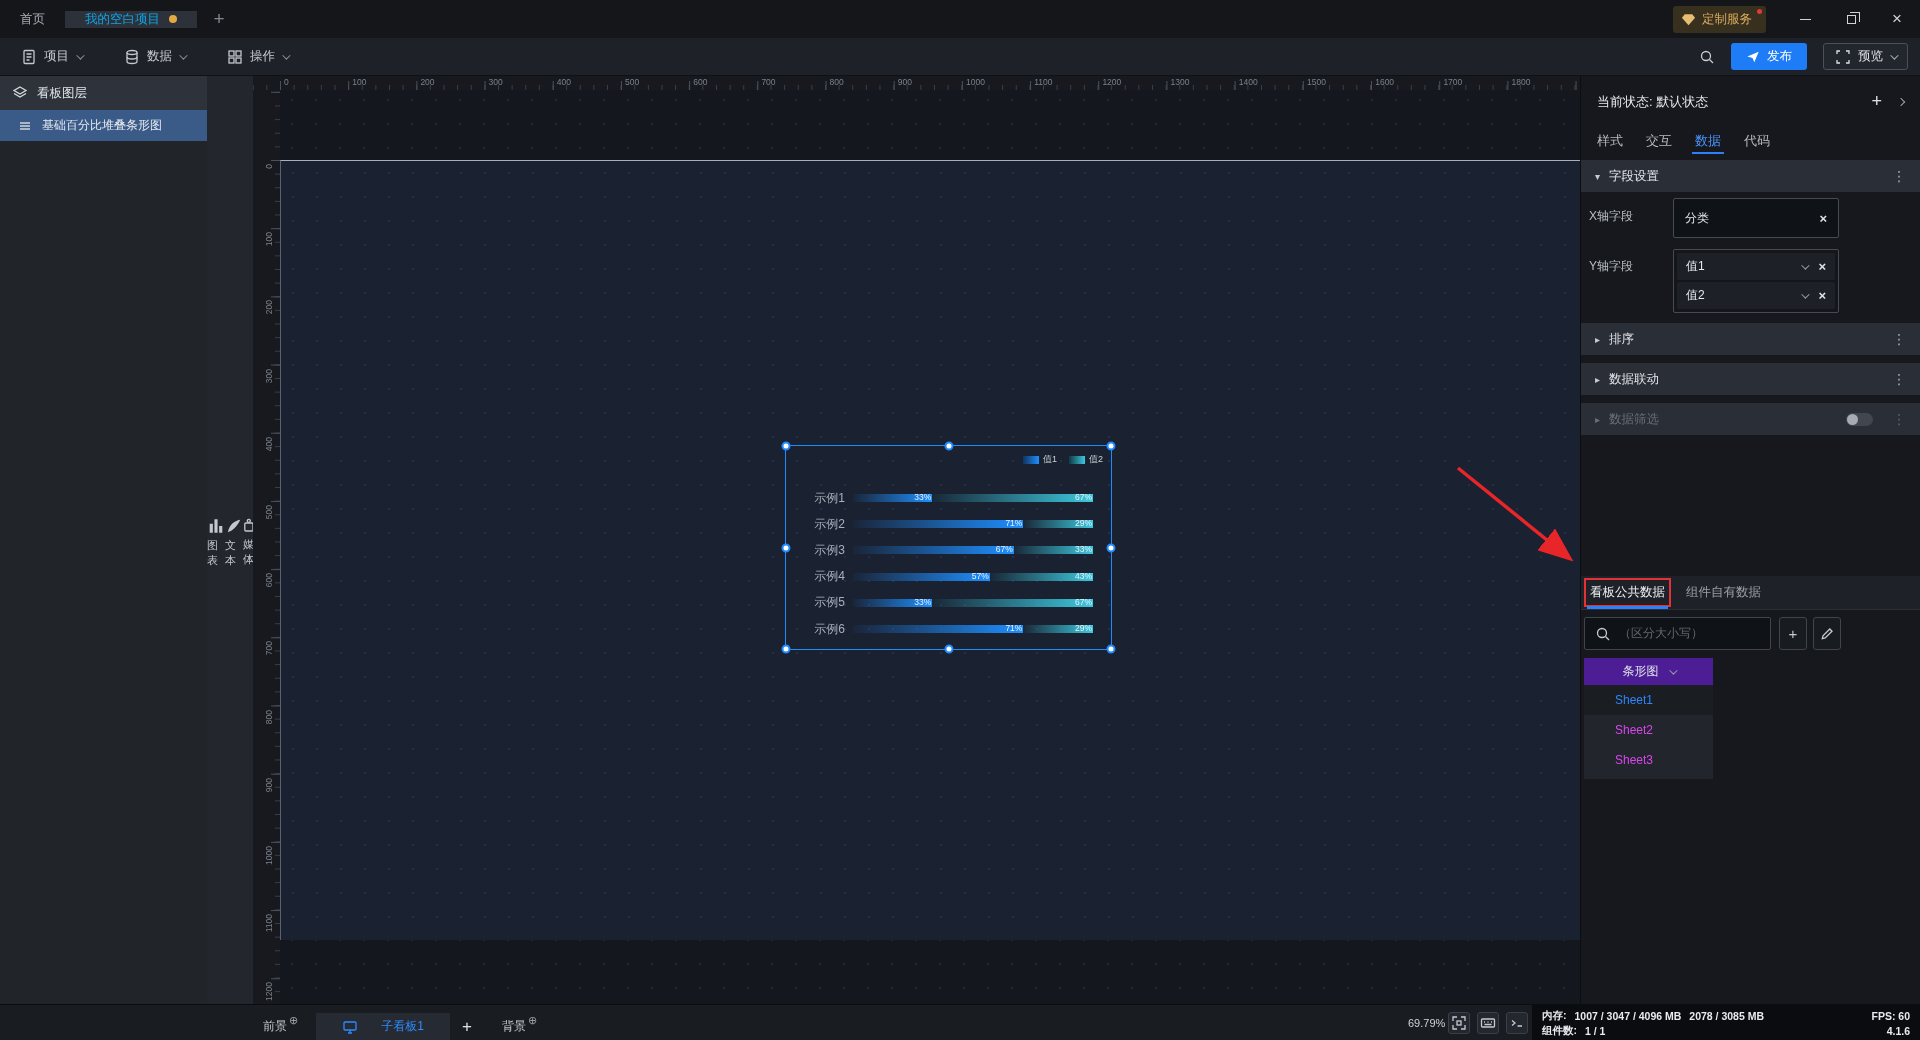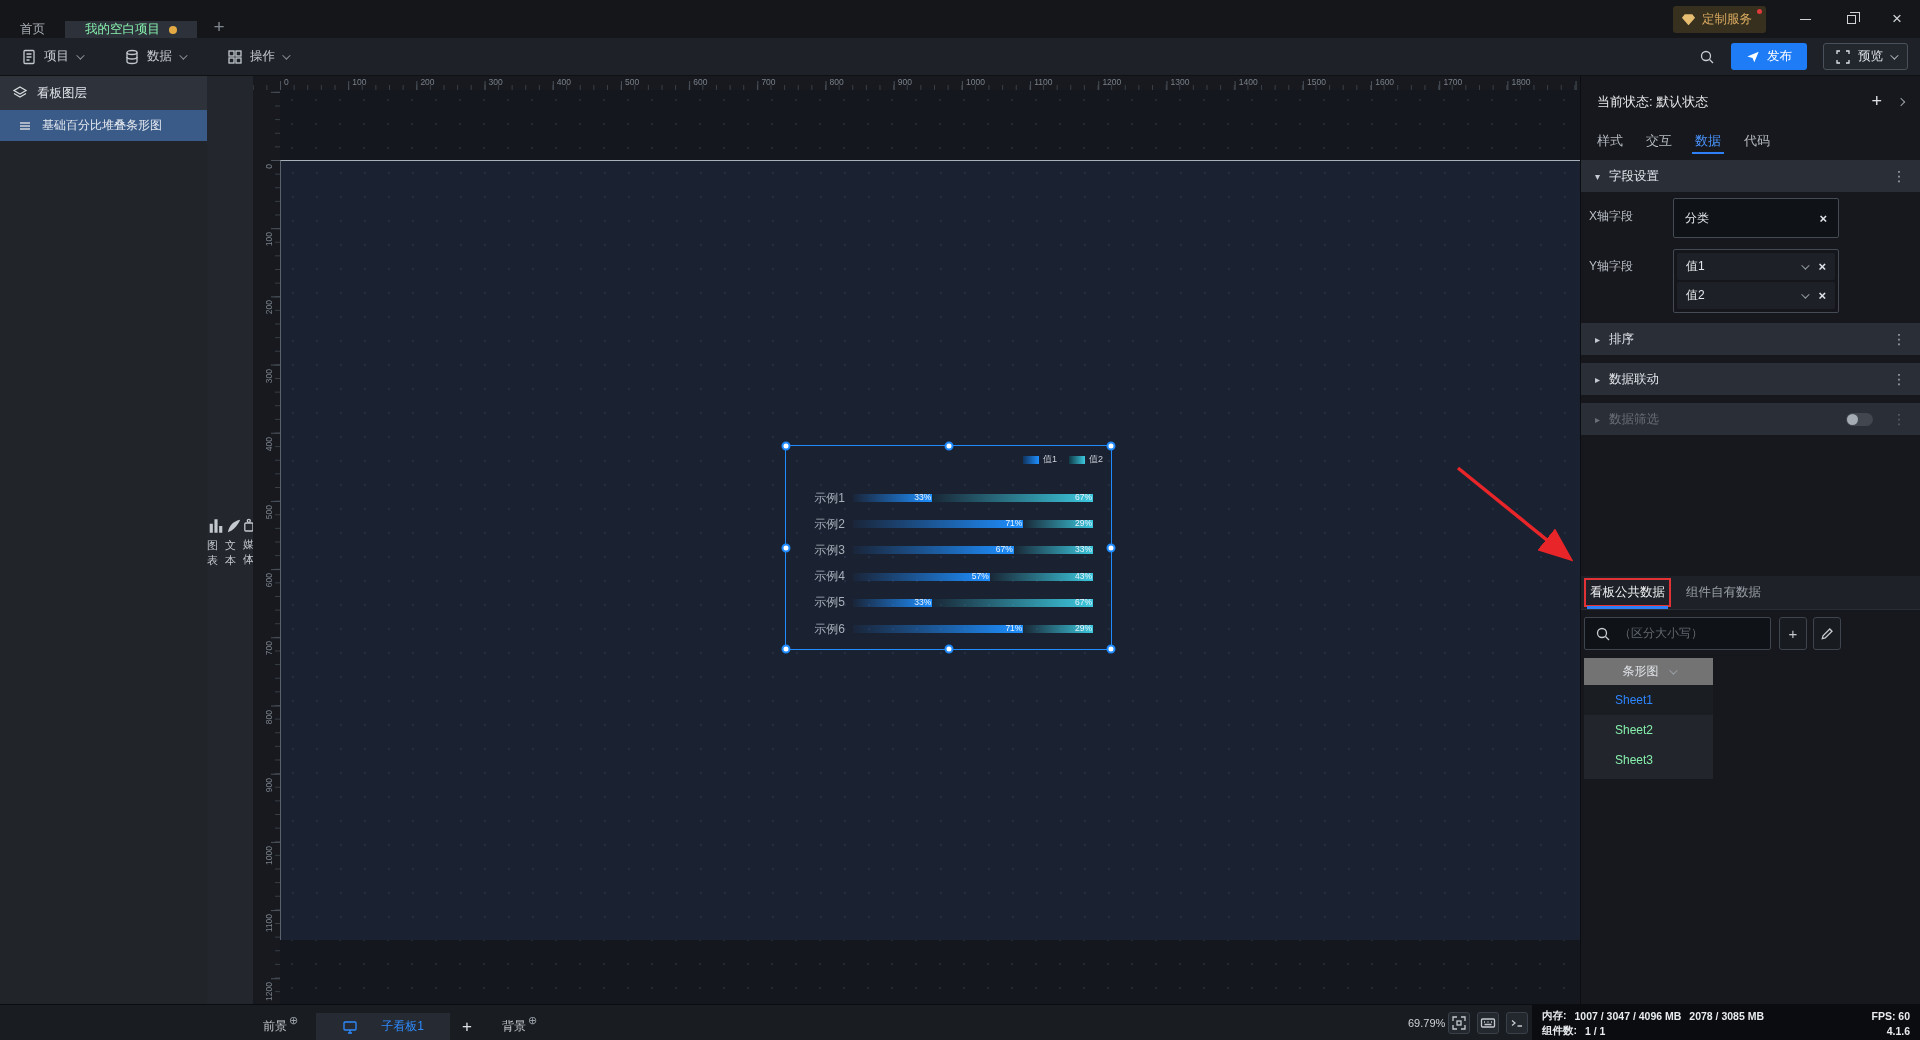--- a/index.html
+++ b/index.html
@@ -1,23 +1,23 @@
 <!DOCTYPE html>
 <html><head>
 <meta charset="utf-8">
 <style>
   *{margin:0;padding:0;box-sizing:border-box}
   html,body{width:1920px;height:1040px;overflow:hidden;background:#14161a;
     font-family:"Liberation Sans",sans-serif;color:#dfe3e8;-webkit-font-smoothing:antialiased}
   #app{position:relative;width:1920px;height:1040px;background:#14161a}
 
   
-  .titlebar{position:absolute;left:0;top:0;width:100%;height:38px;background:#14161a;display:flex;align-items:flex-end}
+  .titlebar{position:absolute;left:0;top:0;width:100%;height:38px;background:#14161a;display:flex;align-items:center}
   .tb-tab{display:flex;align-items:center;gap:9px;padding:0 20px;font-size:12.5px;color:#a9aeb6;cursor:default}
-  .tb-tab.active{background:#2c313a;color:#86efac}
+  .tb-tab.active{background:#2c313a;color:#0ea5e9}
   .tb-dot{width:8px;height:8px;border-radius:50%;background:#e2a944}
   .tb-add{width:44px;display:flex;align-items:center;justify-content:center;color:#80868f;font-size:19px}
   .tb-right{margin-left:auto;display:flex;align-items:center}
   .badge{display:flex;align-items:center;gap:6px;background:#37301f;color:#d8a95f;height:27px;padding:0 14px 0 8px;border-radius:3px;font-size:12.5px;position:relative;margin-right:16px}
   .badge .reddot{position:absolute;right:4px;top:3px;width:5px;height:5px;background:#e03a3a;border-radius:50%}
   .win-btn{width:46px;height:38px;display:flex;align-items:center;justify-content:center;color:#cfd3d8;font-size:13px}
   .glyph-min{display:block;width:11px;border-top:1.5px solid #cfd3d8}
   .glyph-max{display:block;width:9px;height:9px;border:1.2px solid #cfd3d8;position:relative}
   .glyph-max::before{content:"";position:absolute;left:2px;top:-4px;width:9px;height:9px;border:1.2px solid #cfd3d8;border-left:none;border-bottom:none}
 
@@ -96,24 +96,24 @@
   .yrow .chev{margin-left:auto;margin-right:11px;border-color:#9aa0a8}
   .yrow .clear{margin-left:0}
 
   .dtabs{position:absolute;left:0;top:500px;width:100%;height:34px;background:#1e2127;border-bottom:1px solid #2a2e35;display:flex;align-items:stretch;padding:0 9px;gap:21px;font-size:12.5px;color:#9aa0a9;z-index:3}
   .dtab{position:relative;display:flex;align-items:center}
   .dtab.active{color:#f2f4f6}
   .dtab.active::after{content:"";position:absolute;left:-3px;right:-3px;bottom:0;height:3px;background:#2f80f7}
   .dtab.active::before{content:"";position:absolute;left:-6px;right:-6px;top:2px;bottom:2px;border:2px solid #e23236}
   .srch{position:absolute;left:3px;top:541px;width:187px;height:33px;background:#0f1216;border:1px solid #3f454e;border-radius:2px;display:flex;align-items:center;gap:8px;padding:0 10px;color:#626871;font-size:12px}
   .sq-btn{position:absolute;top:541px;width:28px;height:33px;border:1px solid #3f454e;border-radius:3px;display:flex;align-items:center;justify-content:center;color:#c6cad0;font-size:15px;background:#181b20}
-  .ds-dd{position:absolute;left:3px;top:582px;width:129px;height:27px;background:#737373;display:flex;align-items:center;justify-content:center;gap:10px;font-size:12px;color:#dfe3e8}
+  .ds-dd{position:absolute;left:3px;top:582px;width:129px;height:27px;background:#4c1d95;display:flex;align-items:center;justify-content:center;gap:10px;font-size:12px;color:#dfe3e8}
   .ds-dd .chev{border-color:#9aa0a8}
   .ds-list{position:absolute;left:3px;top:609px;width:129px;background:#22252b;padding-bottom:4px}
-  .sheet{height:30px;display:flex;align-items:center;padding-left:31px;font-size:12px;color:#86efac}
+  .sheet{height:30px;display:flex;align-items:center;padding-left:31px;font-size:12px;color:#d946ef}
   .sheet.sel{background:#1a1d22;color:#2e86ff}
   .fields{position:absolute;left:145px;top:582px;right:0}
   .frow{height:30px;display:flex;align-items:center;gap:8px;font-size:12px;color:#e2e5e9;padding-left:2px}
   .cbx{width:13px;height:13px;border:1.5px solid #9aa0a8;border-radius:2px;flex:none}
   .fname{white-space:nowrap;overflow:hidden}
   .ftype{margin-left:auto;margin-right:6px;color:#cdd2d8;font-size:11px;flex:none}
 
   
   .bottombar{position:absolute;bottom:0;left:0;width:100%;height:36px;background:#191c21;border-top:1px solid #0b0d10}
   .bb-left{position:absolute;left:253px;top:8px;bottom:0;display:flex;align-items:stretch}

